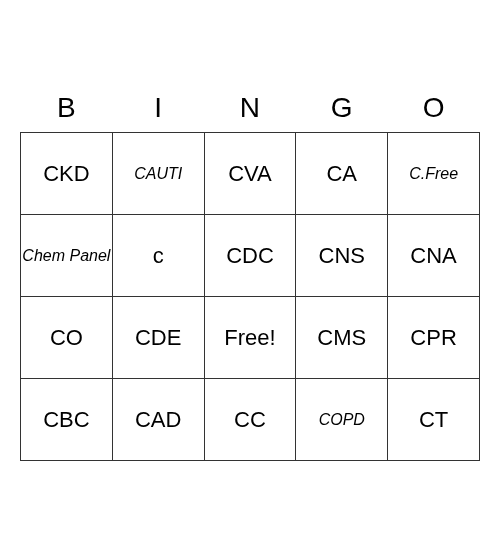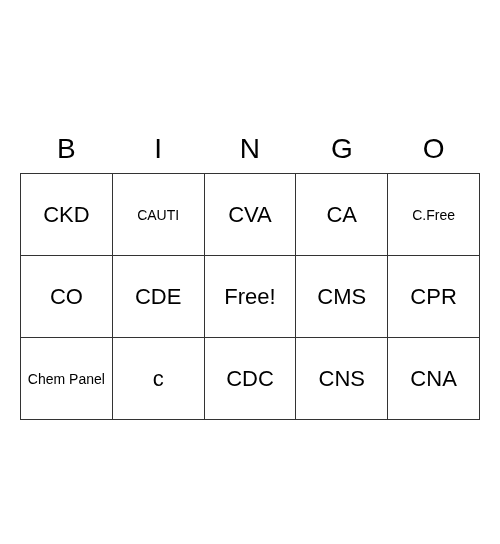--- a/index.html
+++ b/index.html
@@ -29,21 +29,22 @@
       width: 92px;
       height: 50px;
     }
     .bingo-card td {
       width: 92px;
       height: 82px;
       font-size: 22px;
       margin-left: 34px;
     }
     .bingo-card td.small {
-      font-size: 14px;
+      font-size: 16px;
+      font-style: italic;
     }
     .free-cell {
       font-size: 22px !important;
     }
   </style>
 </head>
 <body>
 
 <table class="bingo-card">
   <thead>
@@ -57,27 +58,34 @@
   </thead>
   <tbody id="bingo-body">
   <tr>
         <td>CKD</td>
         <td class="small">CAUTI</td>
         <td>CVA</td>
         <td>CA</td>
         <td class="small">C.Free</td>
       </tr>
       <tr>
+        <td class="small">Chem Panel</td>
+        <td>c</td>
+        <td>CDC</td>
+        <td>CNS</td>
+        <td>CNA</td>
+      </tr>
+      <tr>
         <td>CO</td>
         <td>CDE</td>
         <td class="free-cell">Free!</td>
         <td>CMS</td>
         <td>CPR</td>
       </tr>
       <tr>
-        <td class="small">Chem Panel</td>
-        <td>c</td>
-        <td>CDC</td>
-        <td>CNS</td>
-        <td>CNA</td>
+        <td>CBC</td>
+        <td>CAD</td>
+        <td>CC</td>
+        <td class="small">COPD</td>
+        <td>CT</td>
       </tr>
     </tbody>
 </table>
 
 </body></html>

